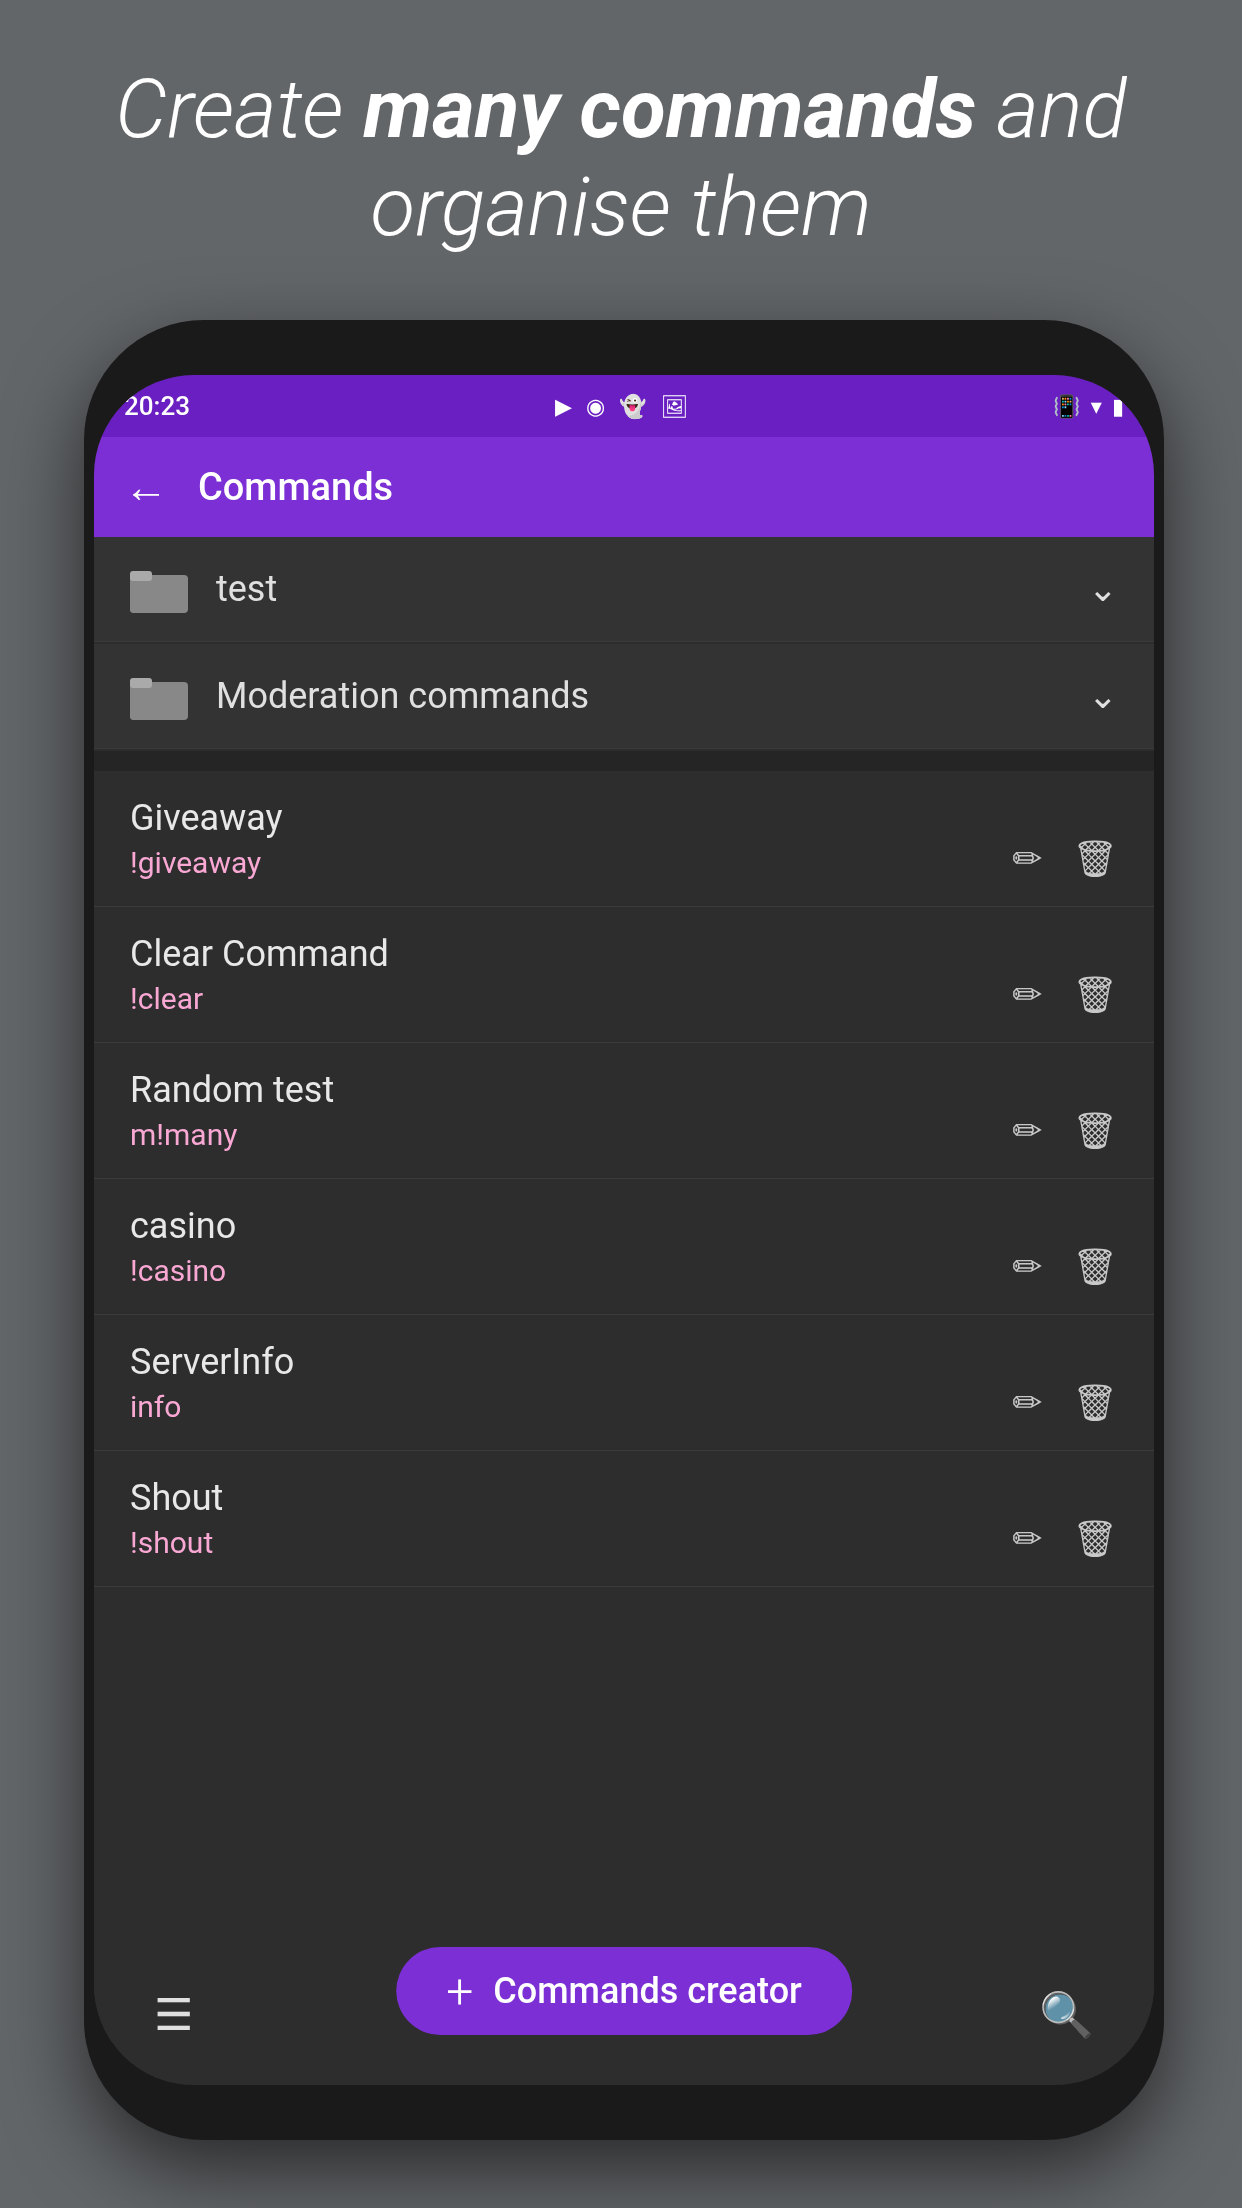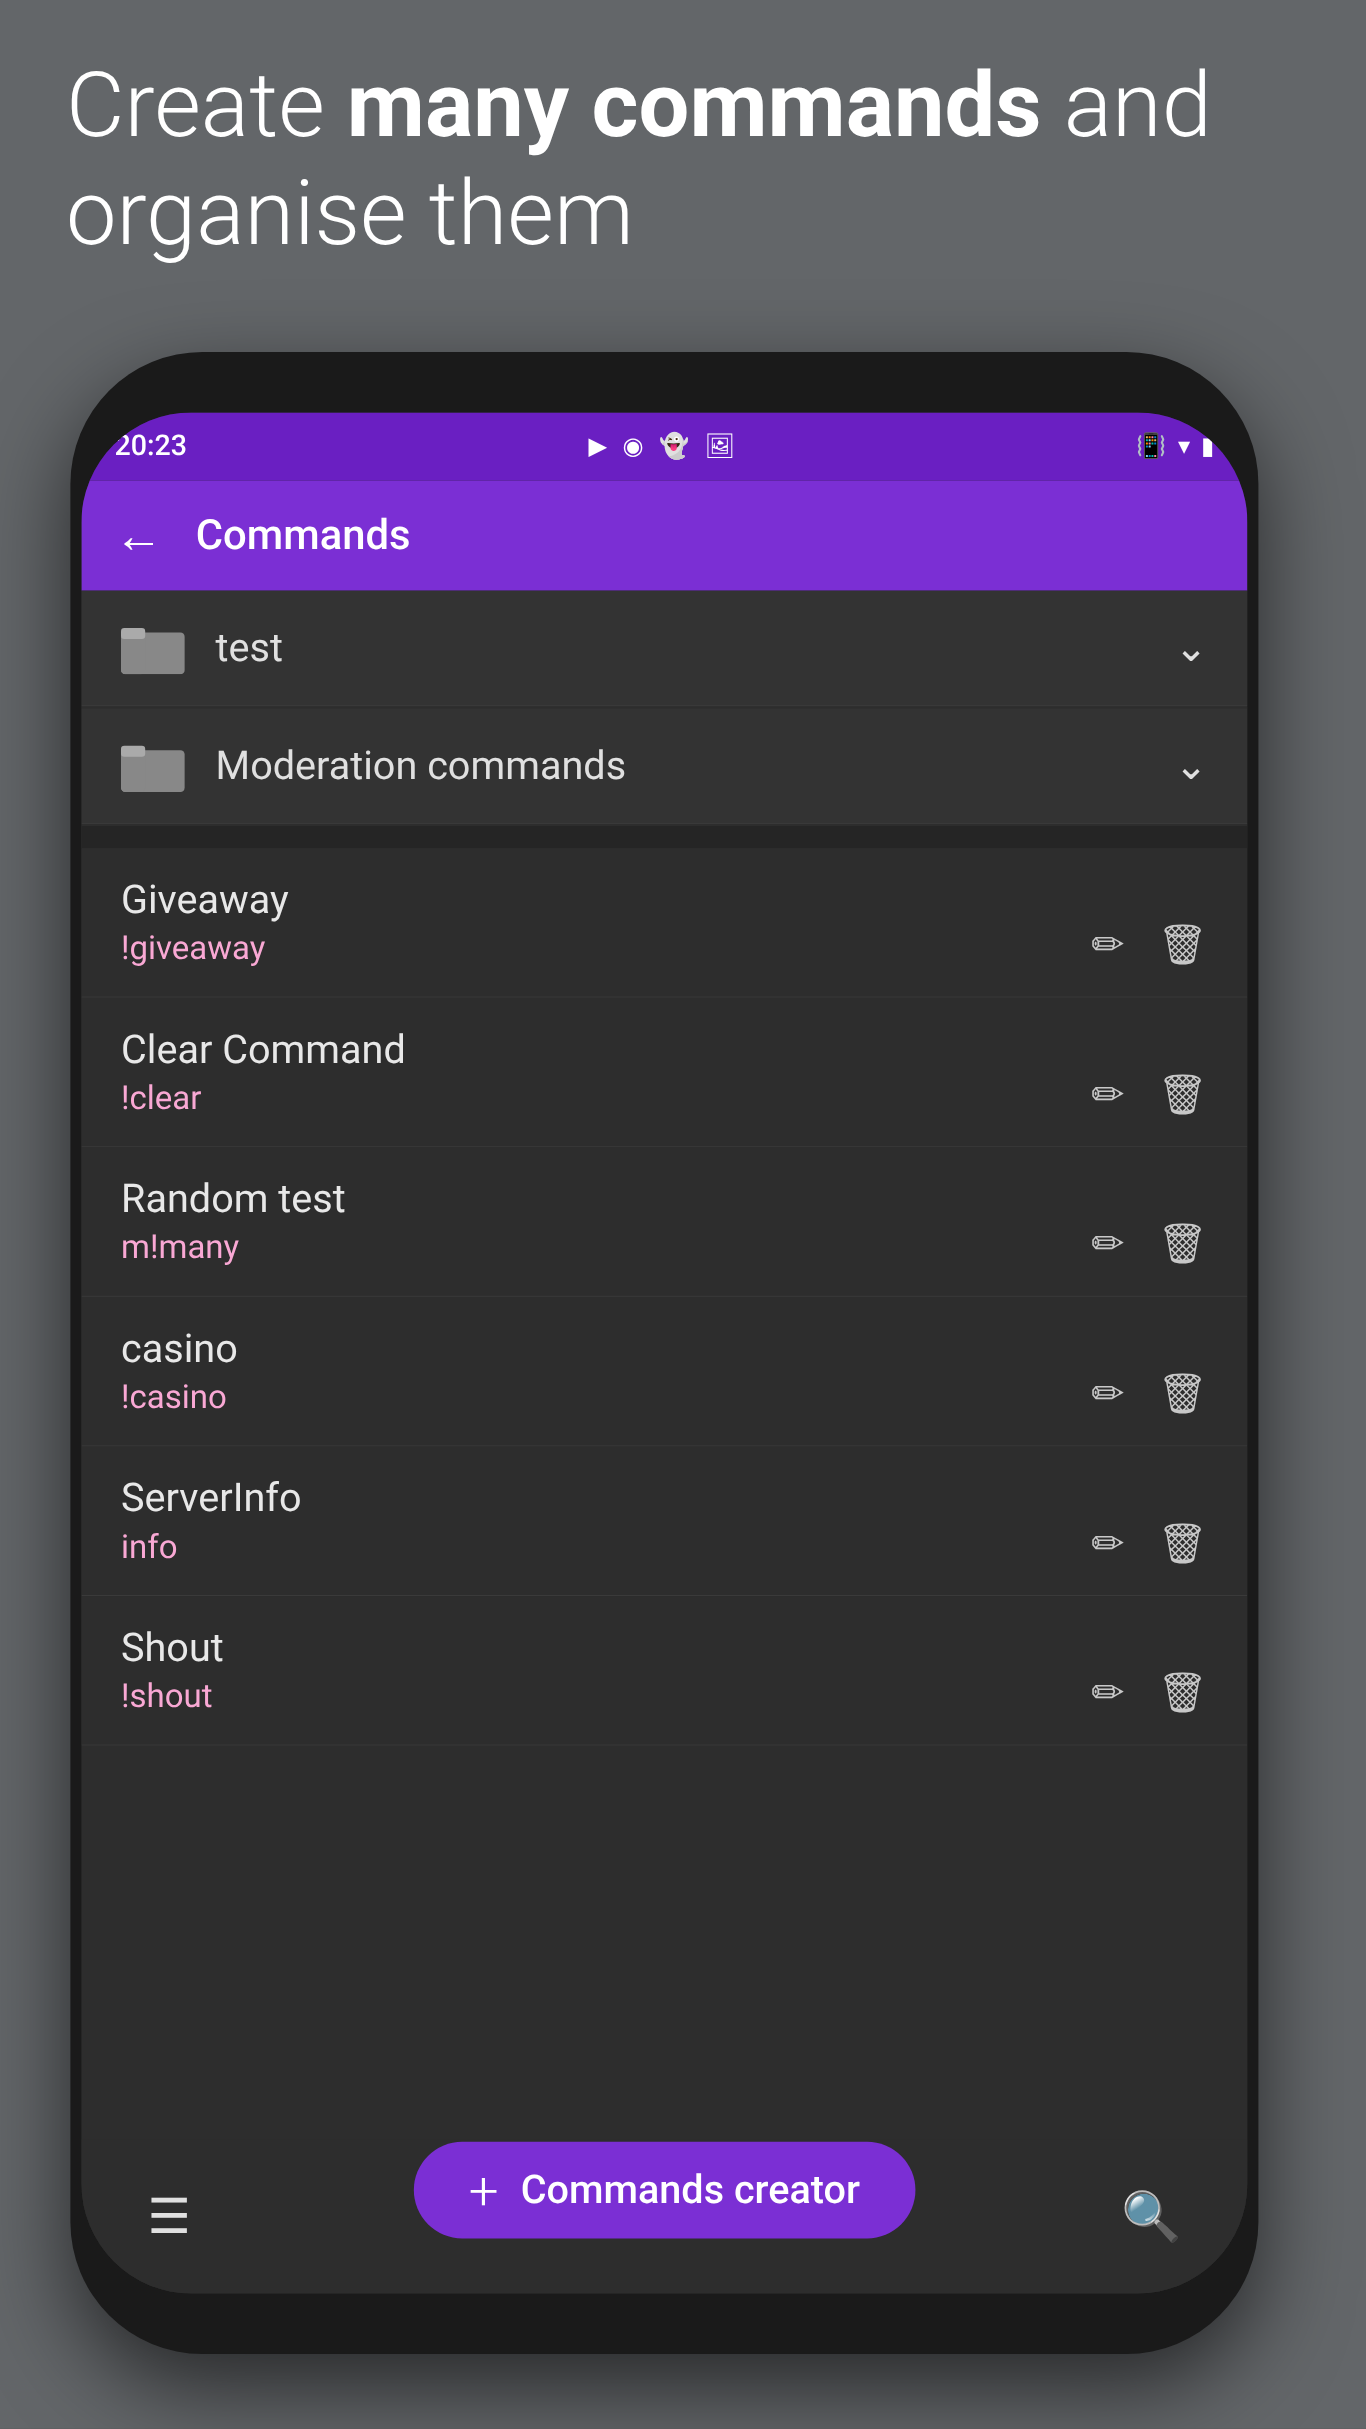--- a/index.html
+++ b/index.html
@@ -15,42 +15,43 @@
 
     .background {
       position: absolute;
       top: 0; left: 0;
       width: 100%; height: 100%;
       background-color: #636669;
     }
 
     .headline {
       position: absolute;
-      top: 28px;
+      top: 40px;
       left: 0; right: 0;
-      text-align: left;
+      text-align: center;
       padding: 20px 60px;
+      font-style: italic;
     }
 
     .headline-text {
       font-size: 82px;
       color: #ffffff;
       font-weight: 300;
       line-height: 1.2;
     }
 
     .headline-text strong {
       font-weight: 700;
     }
 
     
     .phone-shell {
       position: absolute;
       top: 320px;
-      left: 64px;
+      left: 84px;
       width: 1080px;
       height: 1820px;
       background: #1a1a1a;
       border-radius: 120px;
       box-shadow: 0 30px 80px rgba(0,0,0,0.6);
       overflow: hidden;
     }
 
     .phone-screen {
       position: absolute;

